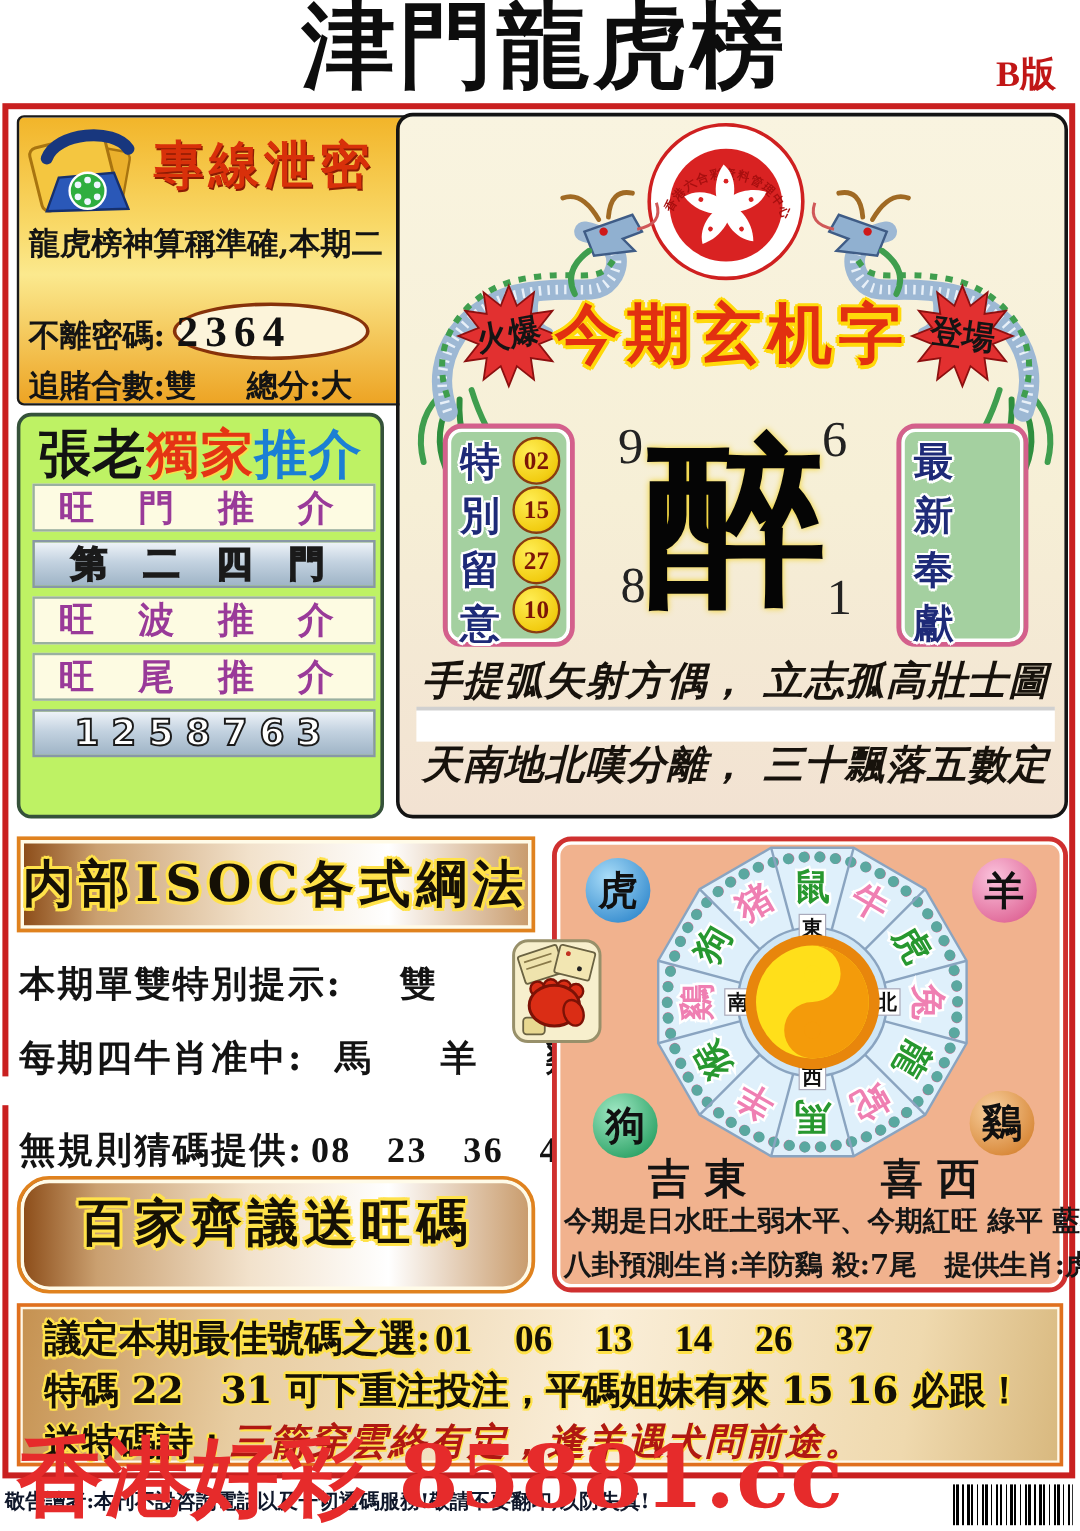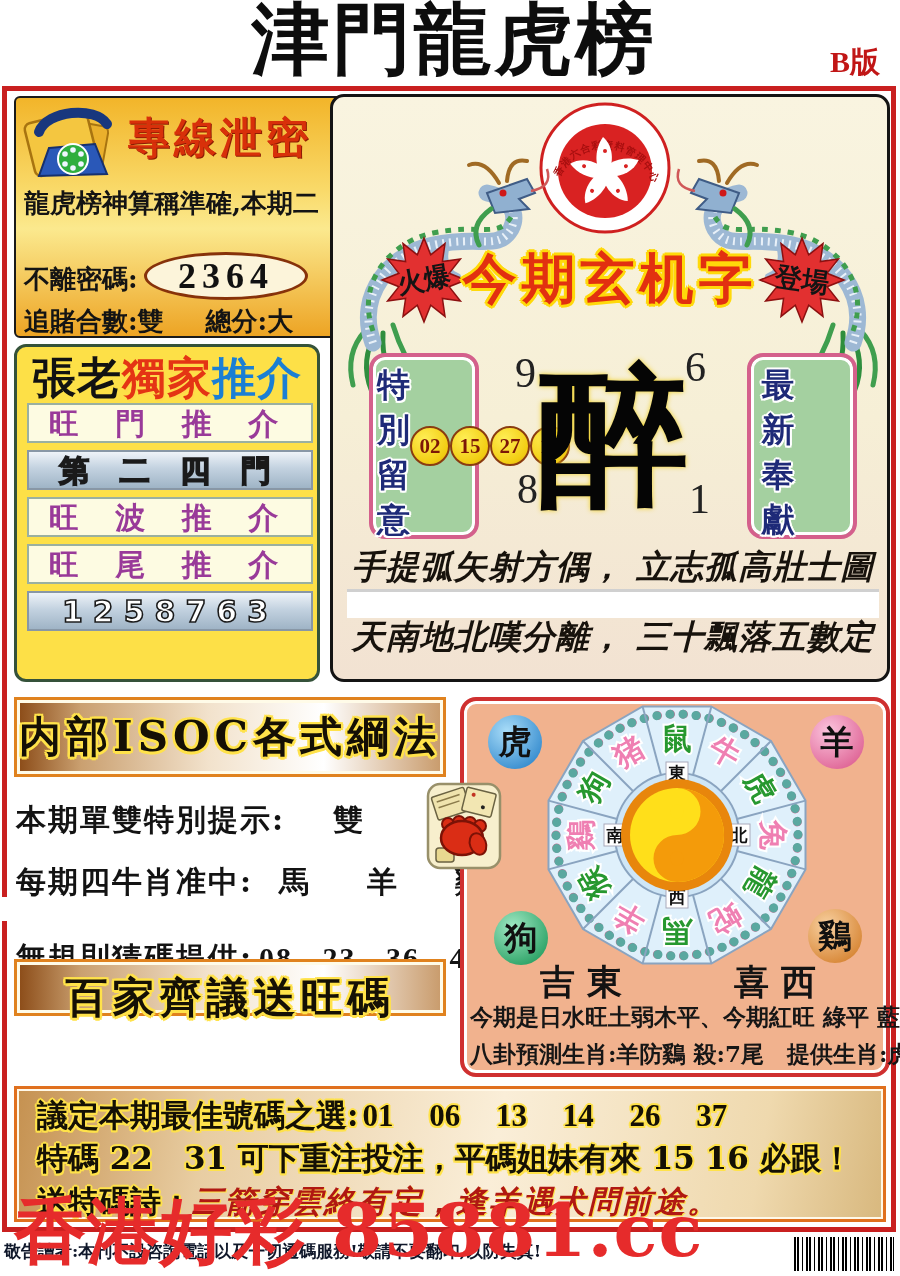--- a/index.html
+++ b/index.html
@@ -20,26 +20,26 @@
            border:2px solid #1a1a1a;border-radius:6px;
            background:linear-gradient(180deg,#f2b52a,#f9d968 38%,#fbe98e 55%,#eda424);}
   .hotline-phone{left:0px;top:0px;width:112px;height:90px;}
   .hotline-title{left:112px;top:12px;font-size:42px;font-weight:900;color:#d8300a;
                  letter-spacing:4px;font-family:"DejaVu Serif",serif;text-shadow:1px 1px 0 #8c1c04;
                  white-space:nowrap;}
   .h-line{left:8px;font-size:26px;font-weight:bold;color:#141414;font-family:"DejaVu Serif",serif;
           white-space:nowrap;}
   .h1{top:88px;} .h2{top:124px;} .h3{top:164px;} .h4{top:206px;}
   .h-oval{left:128px;top:154px;width:164px;height:48px;box-sizing:border-box;background:#fcf4da;
-          border:3px solid #87320a;border-radius:50%;text-align:center;line-height:42px;
+          border:3px solid #87320a;border-radius:50%;text-align:left;line-height:42px;
           font-size:36px;font-weight:bold;color:#111;letter-spacing:6px;font-family:"Liberation Serif",serif;}
   .h4 .gap{display:inline-block;width:42px;}
 
   
-  .zhang{left:14px;top:344px;width:306px;height:338px;box-sizing:border-box;background:#fde047;
+  .zhang{left:14px;top:344px;width:306px;height:338px;box-sizing:border-box;background:#bef264;
          border:3px solid #35523a;border-radius:12px;}
   .zhang-header{left:0;top:2px;width:100%;text-align:center;font-size:44px;font-weight:900;
                 font-family:"DejaVu Serif",serif;letter-spacing:1px;white-space:nowrap;}
   .zh-black{color:#121212;}
   .zh-red{color:#e43414;text-shadow:1.5px 1.5px 0 #ffd84a;}
   .zh-blue{color:#1b7fd4;}
   .zh-rows{left:10px;top:56px;width:258px;}
   .zh-row{width:286px;height:40px;margin-bottom:7px;box-sizing:border-box;text-align:center;
           line-height:37px;font-size:30px;font-weight:bold;}
   .row-cream{background:#fdfbe2;border:2px solid #9ab0a0;color:#993a99;letter-spacing:13px;
@@ -65,21 +65,21 @@
             text-shadow:-3px 0 0 #ffd90a,3px 0 0 #ffd90a,0 -3px 0 #ffd90a,0 3px 0 #ffd90a,
                         -2px -2px 0 #ffd90a,2px 2px 0 #ffd90a,-2px 2px 0 #ffd90a,2px -2px 0 #ffd90a;}
   .sp-box{top:256px;width:110px;height:186px;box-sizing:border-box;background:#a4d0a0;
           border:4px solid #d4608c;border-radius:16px;box-shadow:inset 0 0 0 3px #fff;
           display:flex;padding:6px 4px;}
   .sp-box.l{left:36px;} .sp-box.r{left:414px;}
   .sp-chars{width:46px;display:flex;flex-direction:column;justify-content:space-around;
             font-size:33px;font-weight:900;color:#1e2a78;text-align:center;
             text-shadow:-2px 0 0 #fff,2px 0 0 #fff,0 -2px 0 #fff,0 2px 0 #fff,
                         -1.5px -1.5px 0 #fff,1.5px 1.5px 0 #fff,-1.5px 1.5px 0 #fff,1.5px -1.5px 0 #fff;}
-  .sp-nums{flex:1;display:flex;flex-direction:row;justify-content:space-around;align-items:center;}
+  .sp-nums{flex:1;display:flex;flex-direction:column;justify-content:space-around;align-items:center;}
   .gold-circle{width:40px;height:40px;border-radius:50%;box-sizing:border-box;
                background:radial-gradient(circle at 35% 30%,#ffee55,#f2cd12 70%,#d8a90a);
                border:2px solid #8a3c10;color:#7c1606;font-size:21px;font-weight:900;
                text-align:center;line-height:36px;font-family:"Liberation Serif",serif;}
   .zui{left:196px;top:250px;width:168px;height:180px;text-align:center;line-height:176px;
        font-size:150px;font-weight:900;color:#050505;font-family:"DejaVu Serif",serif;
        text-shadow:0 0 5px #f0d020;}
   .cnum{font-size:42px;color:#222;font-family:"Liberation Serif",serif;}
   .n9{left:182px;top:252px;} .n6{left:352px;top:246px;} .n8{left:184px;top:368px;} .n1{left:356px;top:378px;}
   .poem{left:12px;width:536px;text-align:center;font-size:33px;font-weight:bold;color:#17120c;
@@ -90,21 +90,21 @@
 
   
   .banner{width:432px;box-sizing:border-box;border:3px solid #e0821e;
           background:linear-gradient(90deg,#8a4a16,#caa070 15%,#f2e2cc 45%,#ffffff 72%,#c89a6a);
           box-shadow:inset 0 0 0 3px #fffbe8;text-align:center;
           font-size:42px;font-weight:900;color:#151005;letter-spacing:5px;
           font-family:"DejaVu Serif",serif;white-space:nowrap;
           text-shadow:-2.5px 0 0 #ffe24a,2.5px 0 0 #ffe24a,0 -2.5px 0 #ffe24a,0 2.5px 0 #ffe24a,
                       -2px -2px 0 #ffe24a,2px 2px 0 #ffe24a,-2px 2px 0 #ffe24a,2px -2px 0 #ffe24a;}
   .banner1{left:14px;top:697px;height:80px;line-height:74px;}
-  .banner2{left:14px;top:959px;height:57px;line-height:72px;}
+  .banner2{left:14px;top:980px;height:98px;line-height:72px;border-radius:27px;}
   .isoc-line{left:16px;width:440px;font-size:30px;font-weight:900;color:#131313;
              font-family:"DejaVu Serif",serif;white-space:nowrap;letter-spacing:2px;}
   .il1{top:800px;} .il2{top:862px;} .il3{top:938px;}
   .il1 .val{margin-left:48px;}
   .il2 .val{margin-left:26px;letter-spacing:14px;}
   .il3 .val{margin-left:6px;word-spacing:20px;font-family:"Liberation Serif",serif;}
   .redact2{left:0px;top:897px;width:438px;height:24px;background:#fff;z-index:40;}
   .fist{left:426px;top:782px;width:76px;height:88px;z-index:5;}
 
   

